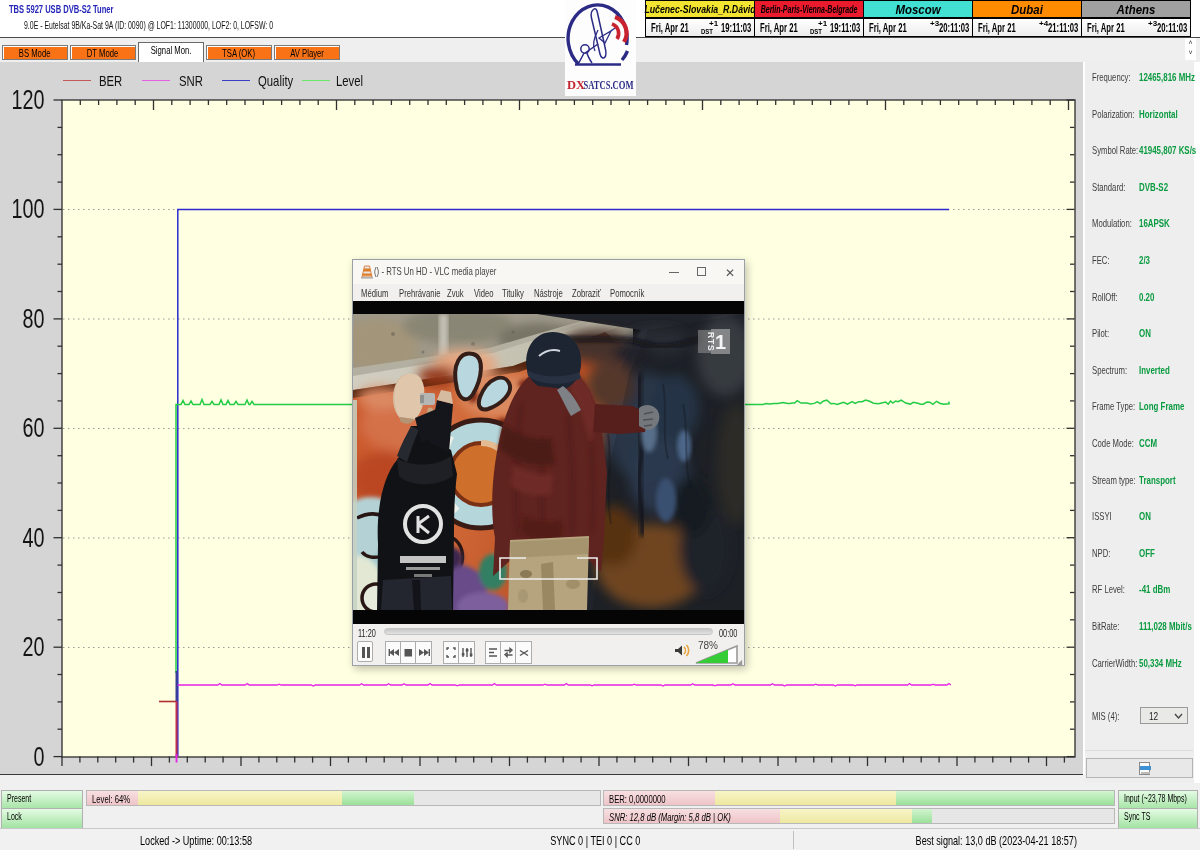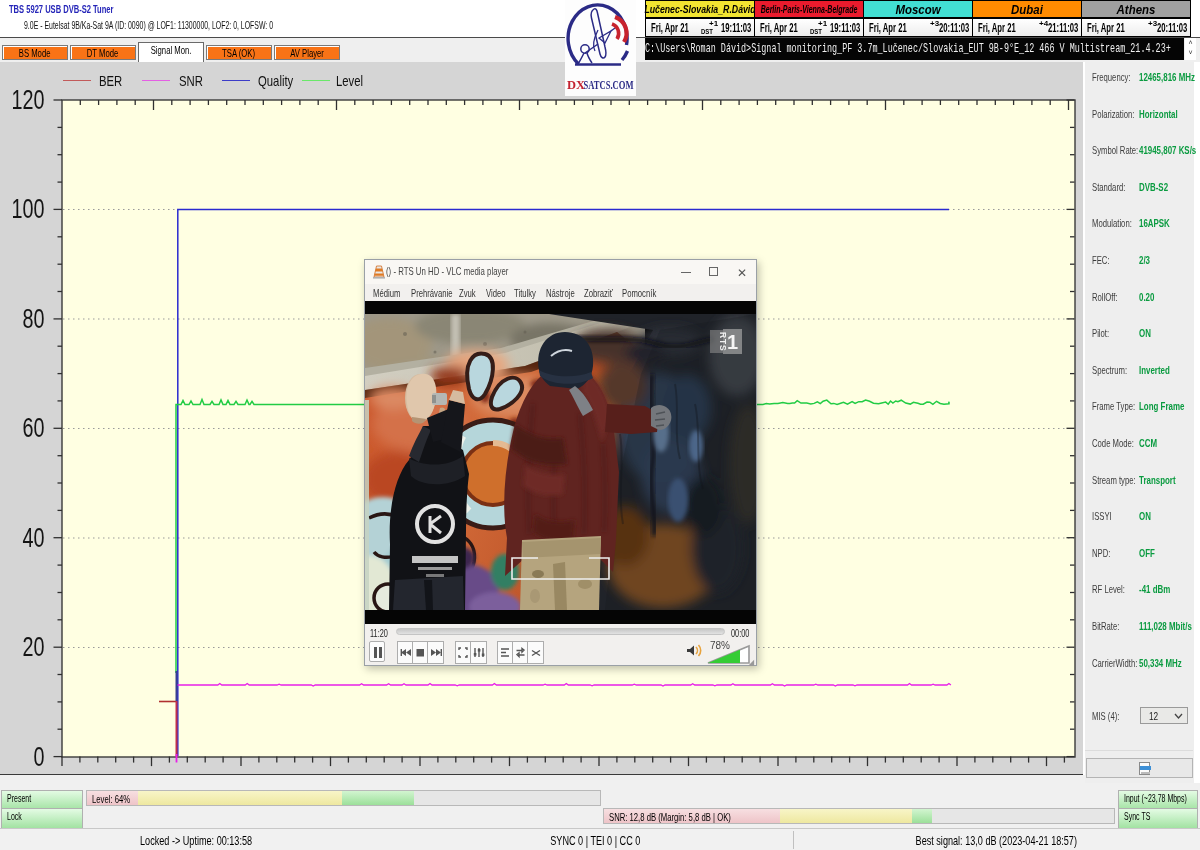--- a/index.html
+++ b/index.html
@@ -42,21 +42,21 @@
 
 
 #console { left:645px; top:38px; width:539px; height:22px; background:#050505; color:#f0f0f0;
   font-family:"Liberation Mono", monospace; font-size:12px; line-height:22px; white-space:nowrap; overflow:hidden; }
 #spinner { left:1185px; top:38px; width:11px; height:22px; background:#fff; font-size:7px; color:#333; text-align:center; line-height:10px; }
 
 
 #logo { left:565px; top:0px; width:71px; height:96px; background:#fdfdfd; }
 
 
-#vlc { left:364px; top:259px; width:393px; height:407px; background:#f2f0ee;
+#vlc { left:352px; top:259px; width:393px; height:407px; background:#f2f0ee;
   border:1px solid #9aa0a6; box-shadow:2px 3px 8px rgba(0,0,0,0.25); }
 .vmenu { position:absolute; top:27px; font-size:11px; color:#333; transform:scaleX(0.70); transform-origin:0 50%; white-space:nowrap; }
 .vbtn { position:absolute; width:16px; height:21px; background:#fcfcfc; border:1px solid #adadad; border-radius:2px; }
 
 
 .gbox { position:absolute; height:25px; background:linear-gradient(#e4fbe4,#94dd94); border:1px solid #b0b0b0;
   font-size:10px; line-height:15px; padding-left:5px; color:#000; white-space:nowrap; }
 .bar { position:absolute; height:16px; background:#e6e6e6; border:1px solid #b8b8b8; font-size:11px; line-height:15px; color:#000; }
 .seg { position:absolute; top:0; height:14px; }
 .seg.p { background:linear-gradient(#f7dfe1,#eec4c8); }
@@ -377,21 +377,20 @@
     <div class="ck ck-t" style="left:436px;width:110px;background:#a0a0a0;font-size:13px;">
         <span style="transform:translateX(-50%) scaleX(0.88);">Athens</span>
       </div>
     <div class="ck ck-b" style="left:436px;width:110px;">
         <span style="position:absolute;left:5px;top:2px;display:inline-block;transform:scaleX(0.64);transform-origin:0 0;font-size:12px;">Fri, Apr 21</span>
         <span style="position:absolute;left:66px;top:0px;font-size:8px;">+3</span>
         <span style="position:absolute;right:3px;top:2px;display:inline-block;transform:scaleX(0.64);transform-origin:100% 0;font-size:12px;">20:11:03</span>
       </div>
   </div>
 
-  <div id="console" class="abs"><span style="display:inline-block;transform:scaleX(0.648);transform-origin:0 0;font-size:13px;">C:\Users\Roman Dávid&gt;Signal monitoring_PF 3.7m_Lučenec/Slovakia_EUT 9B-9°E_12 466 V Multistream_21.4.23+</span></div>
   <div id="spinner" class="abs">˄<br>˅</div>
 
   <div id="logo" class="abs">
     <svg width="71" height="96" xmlns="http://www.w3.org/2000/svg">
       <g fill="none" stroke="#2b2b86">
         <path d="M 61.5 45 A 29.5 33.5 0 1 0 13.5 64" stroke-width="3.4"></path>
         <path d="M 57 60 A 29.5 33.5 0 0 0 62.5 51" stroke-width="3.4"></path>
         <path d="M 29 9 C 26 11 25.5 14 26.5 18 L 35 54 C 36 58 38.5 59 40 57 C 41.5 55 41 51 40 47 L 32.5 13 C 31.8 9.5 30.5 8 29 9 Z" stroke-width="1.5"></path>
         <path d="M 33 30 C 29 38 27 46 30 51" stroke-width="1.3"></path>
         <path d="M 34 38 L 46 31 L 40 43 Z" stroke-width="1.3"></path>
@@ -676,21 +675,27 @@
   <div class="abs" style="left:0;top:775px;width:1085px;height:8px;background:#f0f0f0;"></div>
   <div id="bottombars" class="abs" style="left:0;top:783px;width:1200px;height:45px;background:#f0f0f0;">
     <div class="gbox" style="left:1px;top:7px;width:82px;"><span class="cx">Present</span></div>
     <div class="gbox" style="left:1px;top:25px;width:82px;"><span class="cx">Lock</span></div>
     <div class="bar" style="left:86px;top:7px;width:515px;">
         <div class="seg p" style="left:0px;width:51px;"></div>
         <div class="seg y" style="left:51px;width:204px;"></div>
         <div class="seg g" style="left:255px;width:72px;"></div>
         <div class="bartext">Level: 64%</div>
       </div>
-    <div class="bar" style="left:603px;top:25px;width:512px;">
+    <div class="bar" style="left:603px;top:7px;width:512px;">
+        <div class="seg p" style="left:0px;width:111px;"></div>
+        <div class="seg y" style="left:111px;width:181px;"></div>
+        <div class="seg g" style="left:292px;width:218px;"></div>
+        <div class="bartext">BER: 0,0000000</div>
+      </div>
+    <div class="bar" style="left:603px;top:25px;width:512px;font-style:italic;">
         <div class="seg p" style="left:0px;width:176px;"></div>
         <div class="seg y" style="left:176px;width:132px;"></div>
         <div class="seg g" style="left:308px;width:20px;"></div>
         <div class="bartext">SNR: 12,8 dB (Margin: 5,8 dB | OK)</div>
       </div>
     <div class="gbox" style="left:1118px;top:7px;width:80px;"><span class="cx">Input (~23,78 Mbps)</span></div>
     <div class="gbox" style="left:1118px;top:25px;width:80px;"><span class="cx">Sync TS</span></div>
   </div>
 
   <div id="statusbar" class="abs">

